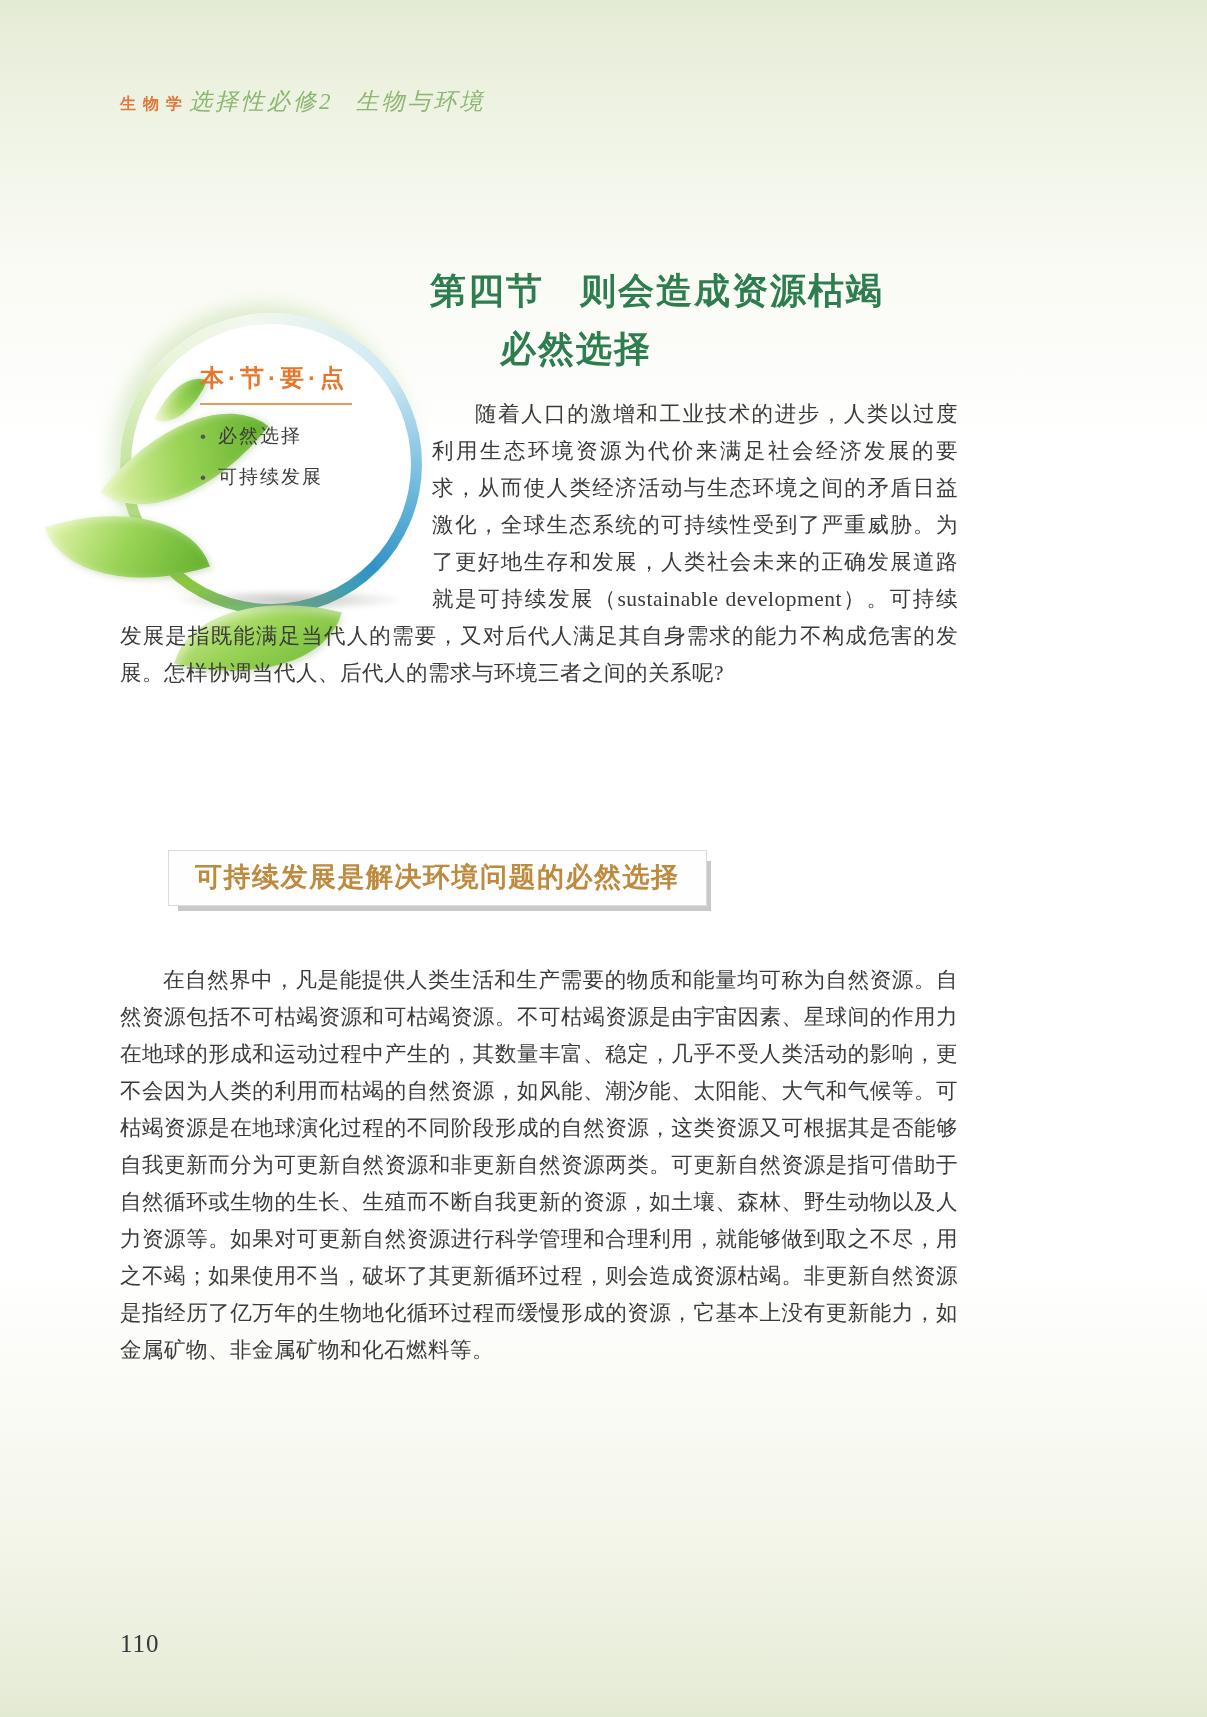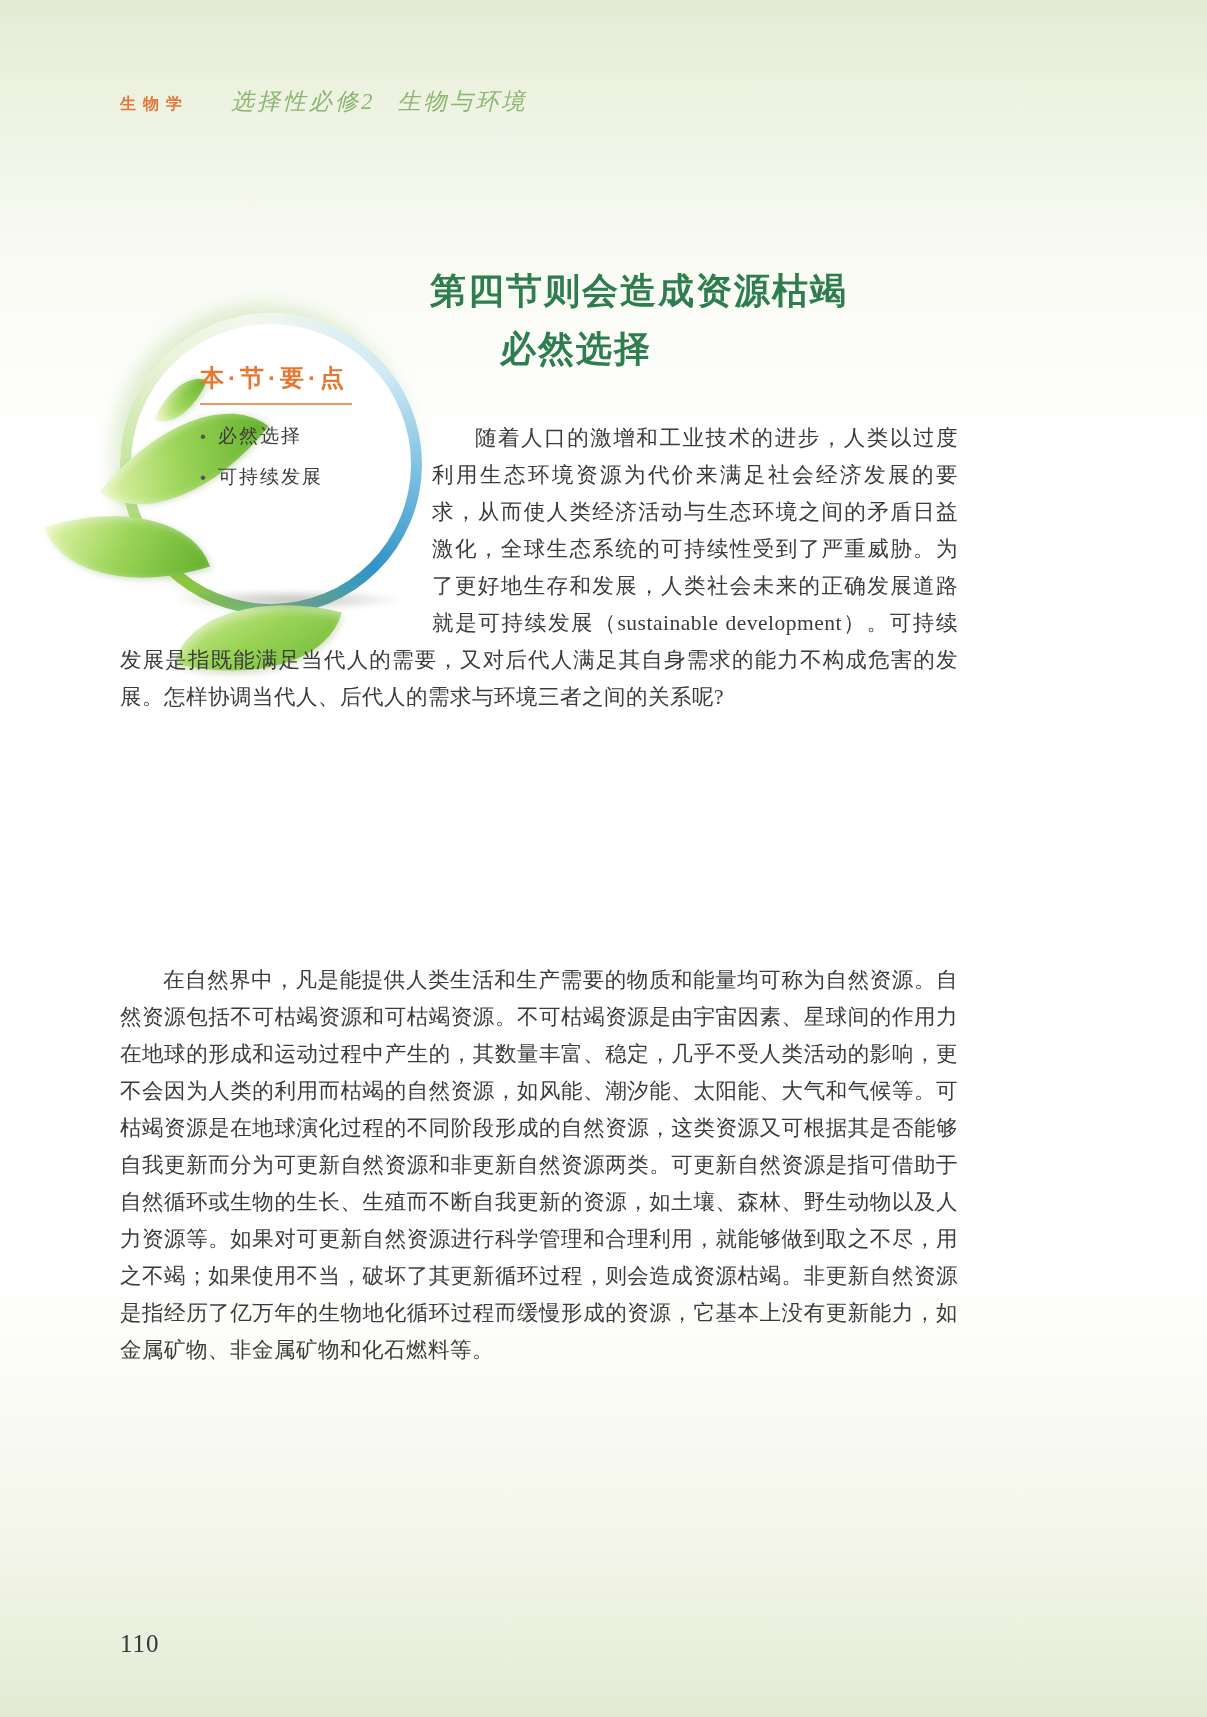--- a/index.html
+++ b/index.html
@@ -19,32 +19,32 @@
   }
 
   
   .header { position: absolute; top: 86px; left: 120px; white-space: nowrap; }
   .header .subject {
     font-family: "Liberation Sans", "DejaVu Sans", sans-serif;
     font-weight: bold; font-size: 16px; letter-spacing: 7px; color: #e2783c;
   }
   .header .course {
     font-style: italic; font-size: 23px; letter-spacing: 3px;
-    color: #8cb671; margin-left: 42px;
+    color: #8cb671; 
   }
   .header .course .topic { margin-left: 22px; }
 
   
   .sec-title {
     position: absolute; top: 262px; left: 430px;
     color: #2e7d4e; font-weight: bold; font-size: 36px;
     letter-spacing: 2px; line-height: 58px;
     font-family: "Liberation Serif", "DejaVu Serif", serif;
   }
-  .sec-title .sec-no { }
+  .sec-title .sec-no { margin-right: 36px; }
   .sec-title .line2 { margin-left: 70px; }
 
   
   .graphic { position: absolute; left: 55px; top: 295px; width: 420px; height: 420px; }
   .ring {
     position: absolute; left: 65px; top: 18px; width: 302px; height: 302px;
     border-radius: 50%;
     background: conic-gradient(from 215deg,
       #8cc63f, #c3e49b 14%, #eaf4da 28%, #f3f8ee 38%,
       #cfe9f4 55%, #6fb9dd 68%, #2f93c6 78%, #69ba8d 90%, #8cc63f);
@@ -81,21 +81,21 @@
   .kp-list li { display: flex; align-items: baseline; font-size: 19px; color: #3c3c3c; margin-bottom: 15px; letter-spacing: 2px; }
   .kp-bullet { color: #555; margin-right: 10px; font-size: 17px; }
 
   
   .para {
     position: absolute; left: 120px; width: 838px;
     font-size: 21.5px; line-height: 37px; text-align: justify;
     color: #3b3b3b; letter-spacing: 0.5px;
   }
   .para p { text-indent: 2em; }
-  .intro { top: 420px; }
+  .intro { top: 396px; }
   .intro-float { float: left; width: 312px; height: 222px; }
   .main-body { top: 962px; }
 
   
   .subheading-box {
     position: absolute; left: 168px; top: 850px;
     display: inline-block; background: #fefefe;
     border: 1px solid #dcdcdc; padding: 8px 26px 10px 26px;
     box-shadow: 7px 8px 0 -3px #c9c9c9;
   }
@@ -146,20 +146,23 @@
           <span>可持续发展</span>
         </li>
     </ul>
   </div>
 
   <div class="para intro">
     <div class="intro-float"></div>
     <p>随着人口的激增和工业技术的进步，人类以过度利用生态环境资源为代价来满足社会经济发展的要求，从而使人类经济活动与生态环境之间的矛盾日益激化，全球生态系统的可持续性受到了严重威胁。为了更好地生存和发展，人类社会未来的正确发展道路就是可持续发展（sustainable development）。可持续发展是指既能满足当代人的需要，又对后代人满足其自身需求的能力不构成危害的发展。怎样协调当代人、后代人的需求与环境三者之间的关系呢?</p>
   </div>
 
+  <div class="subheading-box">
+    <span class="subheading">可持续发展是解决环境问题的必然选择</span>
+  </div>
 
   <div class="para main-body">
     <p>在自然界中，凡是能提供人类生活和生产需要的物质和能量均可称为自然资源。自然资源包括不可枯竭资源和可枯竭资源。不可枯竭资源是由宇宙因素、星球间的作用力在地球的形成和运动过程中产生的，其数量丰富、稳定，几乎不受人类活动的影响，更不会因为人类的利用而枯竭的自然资源，如风能、潮汐能、太阳能、大气和气候等。可枯竭资源是在地球演化过程的不同阶段形成的自然资源，这类资源又可根据其是否能够自我更新而分为可更新自然资源和非更新自然资源两类。可更新自然资源是指可借助于自然循环或生物的生长、生殖而不断自我更新的资源，如土壤、森林、野生动物以及人力资源等。如果对可更新自然资源进行科学管理和合理利用，就能够做到取之不尽，用之不竭；如果使用不当，破坏了其更新循环过程，则会造成资源枯竭。非更新自然资源是指经历了亿万年的生物地化循环过程而缓慢形成的资源，它基本上没有更新能力，如金属矿物、非金属矿物和化石燃料等。</p>
   </div>
 
   <div class="page-number">110</div>
 
 </div>
 
 </body></html>

